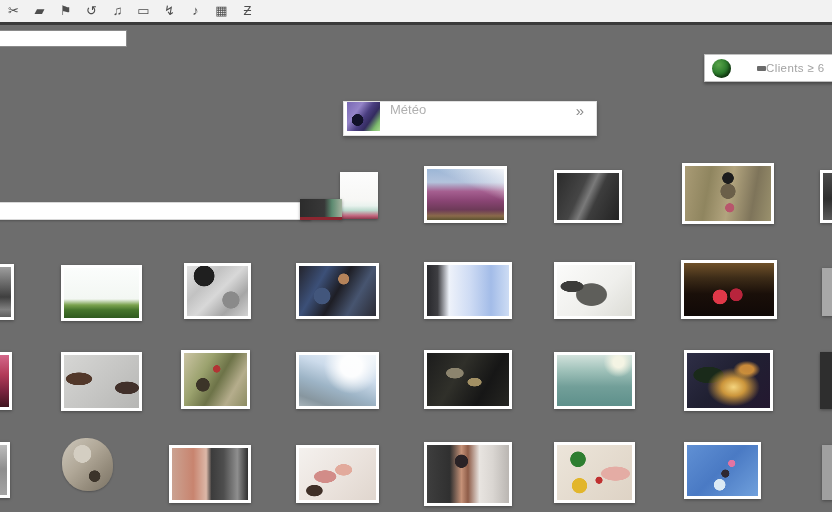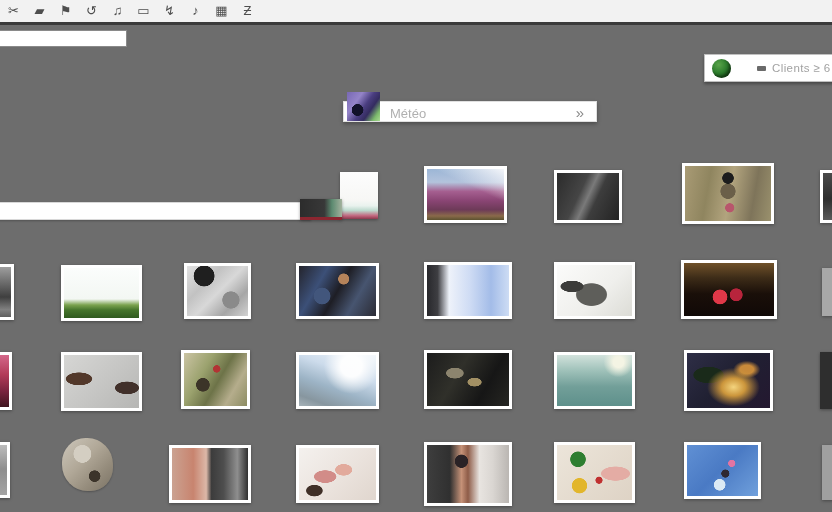--- a/index.html
+++ b/index.html
@@ -12,24 +12,24 @@
   .canvas{position:absolute;top:25px;left:0;width:832px;height:487px;overflow:hidden;}
   .addr{position:absolute;left:-2px;top:5px;width:129px;height:17px;border:1px solid #8a8a8a;
         background:#fff;box-sizing:border-box;font-size:11px;padding:0 3px;outline:none;}
   .client-bar{position:absolute;left:704px;top:29px;width:132px;height:28px;background:#fff;
         border:1px solid #c0c0c0;box-shadow:0 2px 3px rgba(0,0,0,.35);
         display:flex;align-items:center;box-sizing:border-box;cursor:pointer;}
   .globe{width:19px;height:19px;border-radius:50%;margin-left:7px;flex:0 0 auto;
         background:radial-gradient(circle at 35% 30%,#5aa44a 0%,#2e7e2e 45%,#1c5a1c 75%,#144414 100%);
         box-shadow:inset -2px -2px 3px rgba(0,0,0,.4);}
   .dash{width:9px;height:5px;background:#6a6a6a;margin-left:26px;border-radius:1px;flex:0 0 auto;}
-  .client-label{color:#a2a2a2;font-size:11.5px;margin-left:6px;letter-spacing:.4px;white-space:nowrap;}
-  .searchbar{position:absolute;left:343px;top:76px;width:254px;height:21px;background:#fff;
+  .client-label{color:#a2a2a2;font-size:11.5px;margin-left:0;letter-spacing:.4px;white-space:nowrap;}
+  .searchbar{position:absolute;left:343px;top:76px;width:254px;height:35px;background:#fff;
         border:1px solid #e0e0e0;box-shadow:0 2px 4px rgba(0,0,0,.3);
-        display:flex;align-items:flex-end;box-sizing:border-box;cursor:text;}
+        display:flex;align-items:flex-start;box-sizing:border-box;cursor:text;}
   .sthumb{width:33px;height:29px;margin-left:3px;display:inline-block;flex:0 0 auto;}
   .squery{color:#b0b0b0;font-size:13px;margin-left:10px;flex:1;}
   .schev{color:#8a8a8a;font-size:15px;margin-right:12px;cursor:pointer;}
   .strip{position:absolute;left:-2px;top:177px;width:313px;height:18px;background:#fff;
         border:1px solid #d8d8d8;box-shadow:0 1px 2px rgba(0,0,0,.25);box-sizing:border-box;}
   .thumb{position:absolute;box-sizing:border-box;box-shadow:0 1px 3px rgba(0,0,0,.35);cursor:pointer;}
   .thumb.bordered{border:3px solid #fff;}
   .thumb.round{border-radius:46% 50% 44% 50%;box-shadow:0 1px 2px rgba(0,0,0,.25);}
 </style>
 </head>

